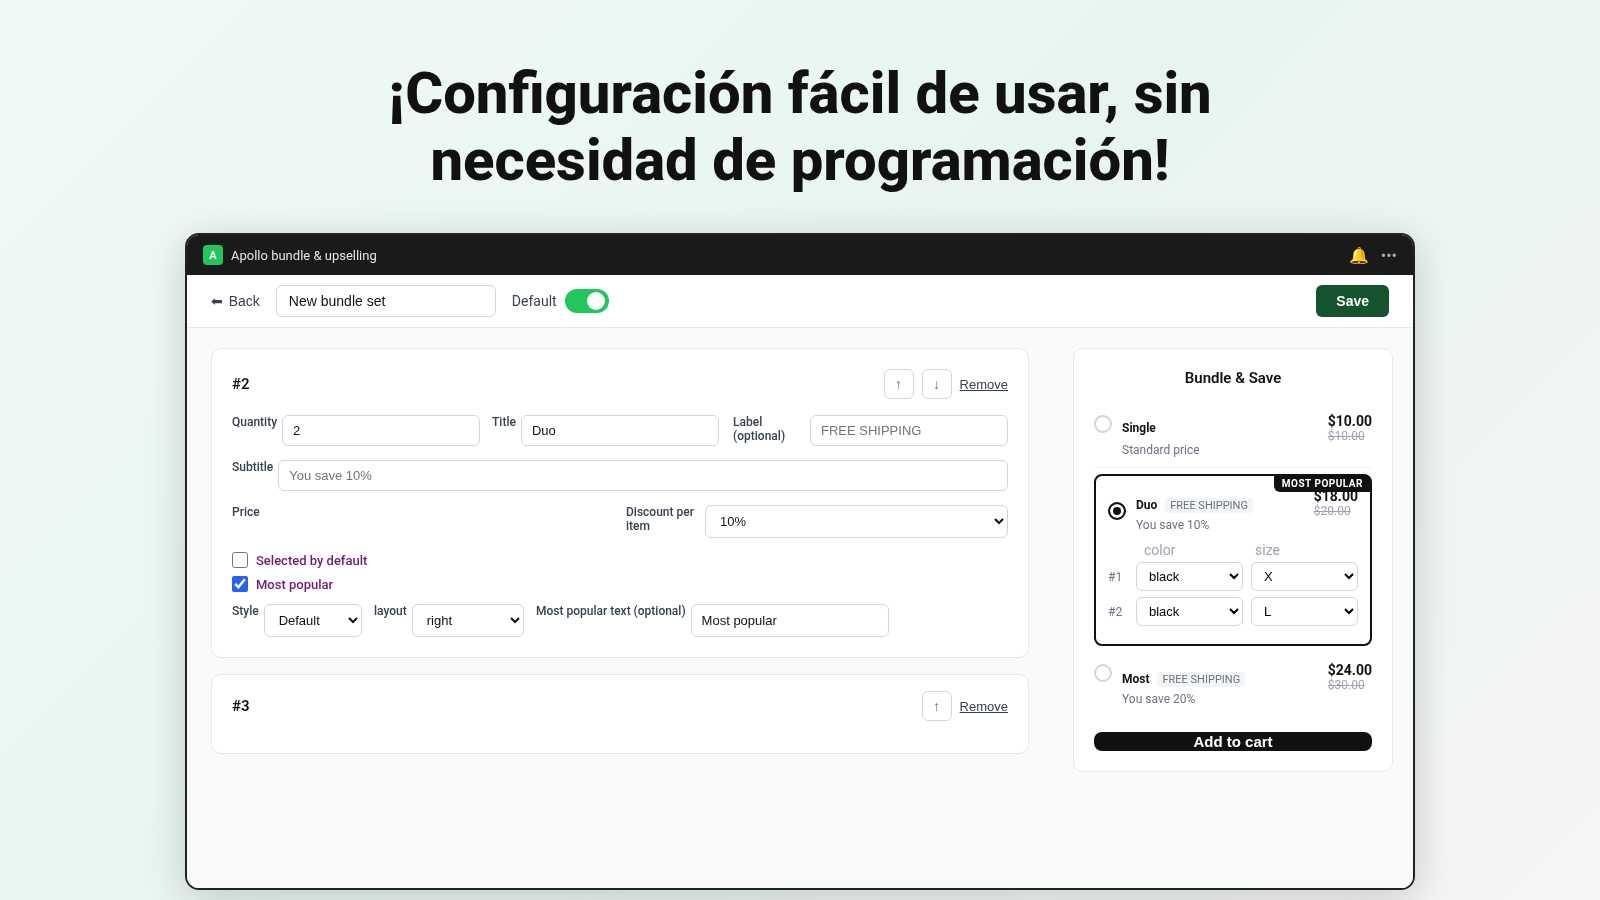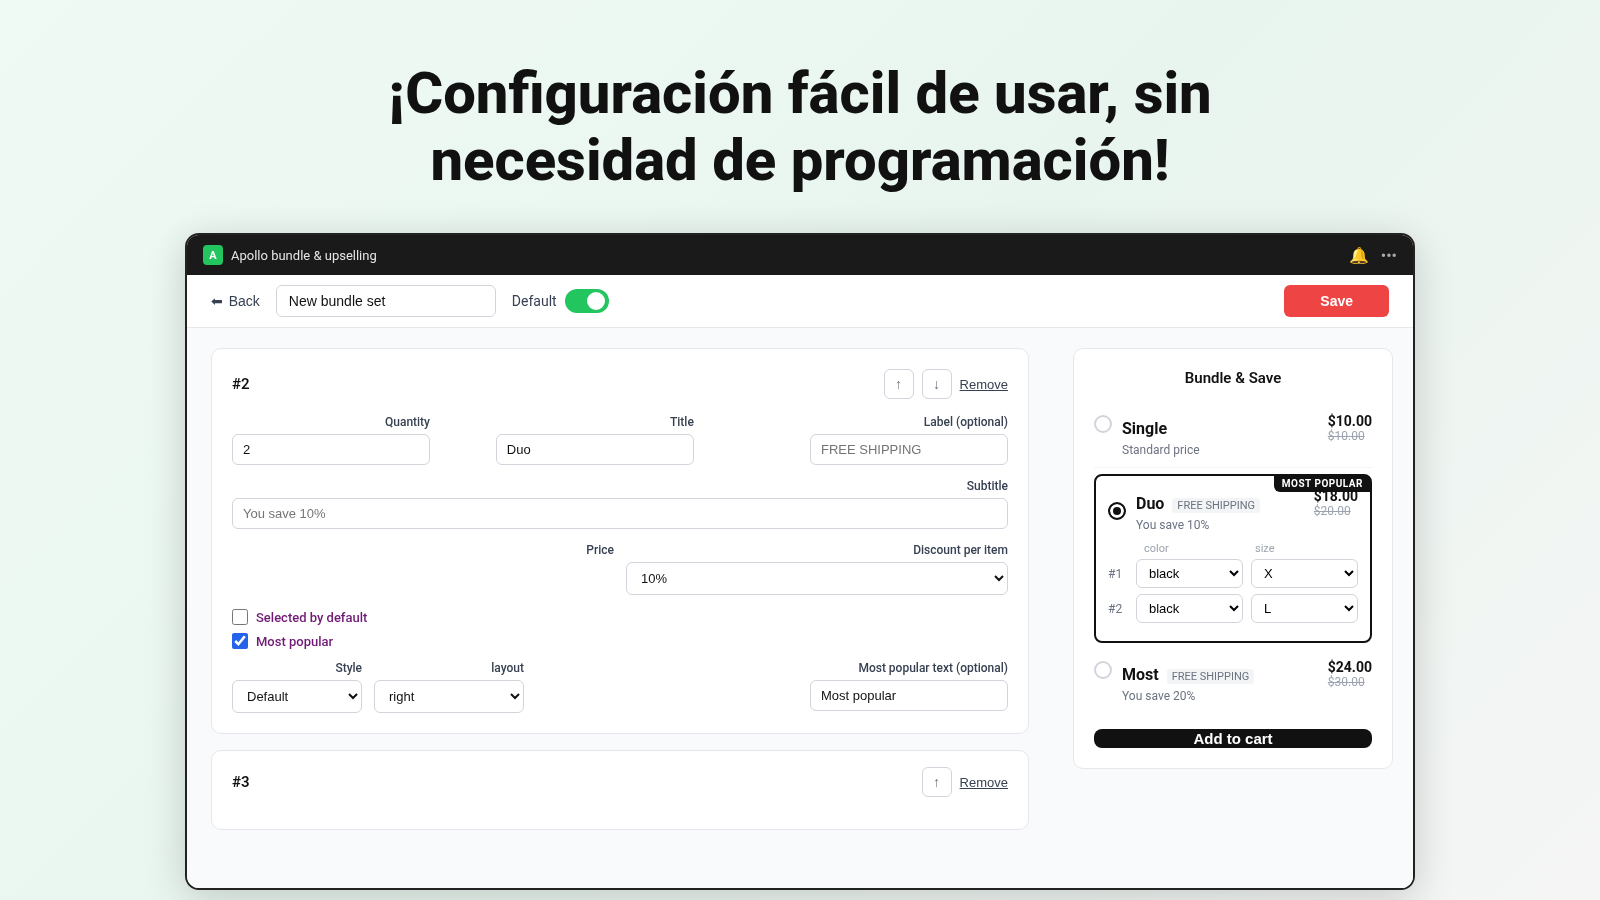--- a/index.html
+++ b/index.html
@@ -126,25 +126,25 @@
       width: 18px;
       height: 18px;
       background: white;
       border-radius: 50%;
       top: 3px;
       right: 4px;
       transition: 0.2s;
     }
     .save-btn {
       margin-left: auto;
-      background: #ef4444;
+      background: #14532d;
       color: white;
       border: none;
       border-radius: 6px;
-      padding: 8px 36px;
+      padding: 8px 20px;
       font-size: 14px;
       font-weight: 600;
       cursor: pointer;
     }
 
     .main-content {
       display: flex;
       background: #f9fafb;
       min-height: 560px;
     }
@@ -200,23 +200,22 @@
       border: none;
     }
 
     .form-row {
       display: flex;
       gap: 12px;
       margin-bottom: 14px;
     }
     .form-group {
       display: flex;
-      flex-direction: column;
+      flex-direction: row;
       gap: 5px;
-      align-items: flex-end;
     }
     .form-group.qty { flex: 0 0 100px; }
     .form-group.title-g { flex: 1; }
     .form-group.label-g { flex: 1.2; }
     .form-group.full { flex: 1; }
     .form-group.half { flex: 1; }
 
     .form-label {
       font-size: 12px;
       color: #374151;
@@ -314,21 +313,21 @@
       box-shadow: inset 0 0 0 3px #fff;
     }
 
     .option-info { flex: 1; }
     .option-name-row {
       display: flex;
       align-items: center;
       justify-content: space-between;
     }
     .option-name {
-      font-size: 16px;
+      font-size: 12px;
       font-weight: 700;
       color: #111;
     }
     .option-price {
       font-size: 14px;
       font-weight: 700;
       color: #111;
     }
     .option-original-price {
       font-size: 12px;
@@ -370,21 +369,21 @@
 
     .variant-selects {
       margin-top: 10px;
     }
     .variant-header-row {
       display: flex;
       gap: 8px;
       margin-bottom: 4px;
     }
     .variant-col-label {
-      font-size: 11px;
+      font-size: 14px;
       color: #9ca3af;
     }
     .variant-col-label.item-num { flex: 0 0 28px; }
     .variant-col-label.color { flex: 1; }
     .variant-col-label.size { flex: 1; }
 
     .variant-row {
       display: flex;
       align-items: center;
       gap: 8px;

